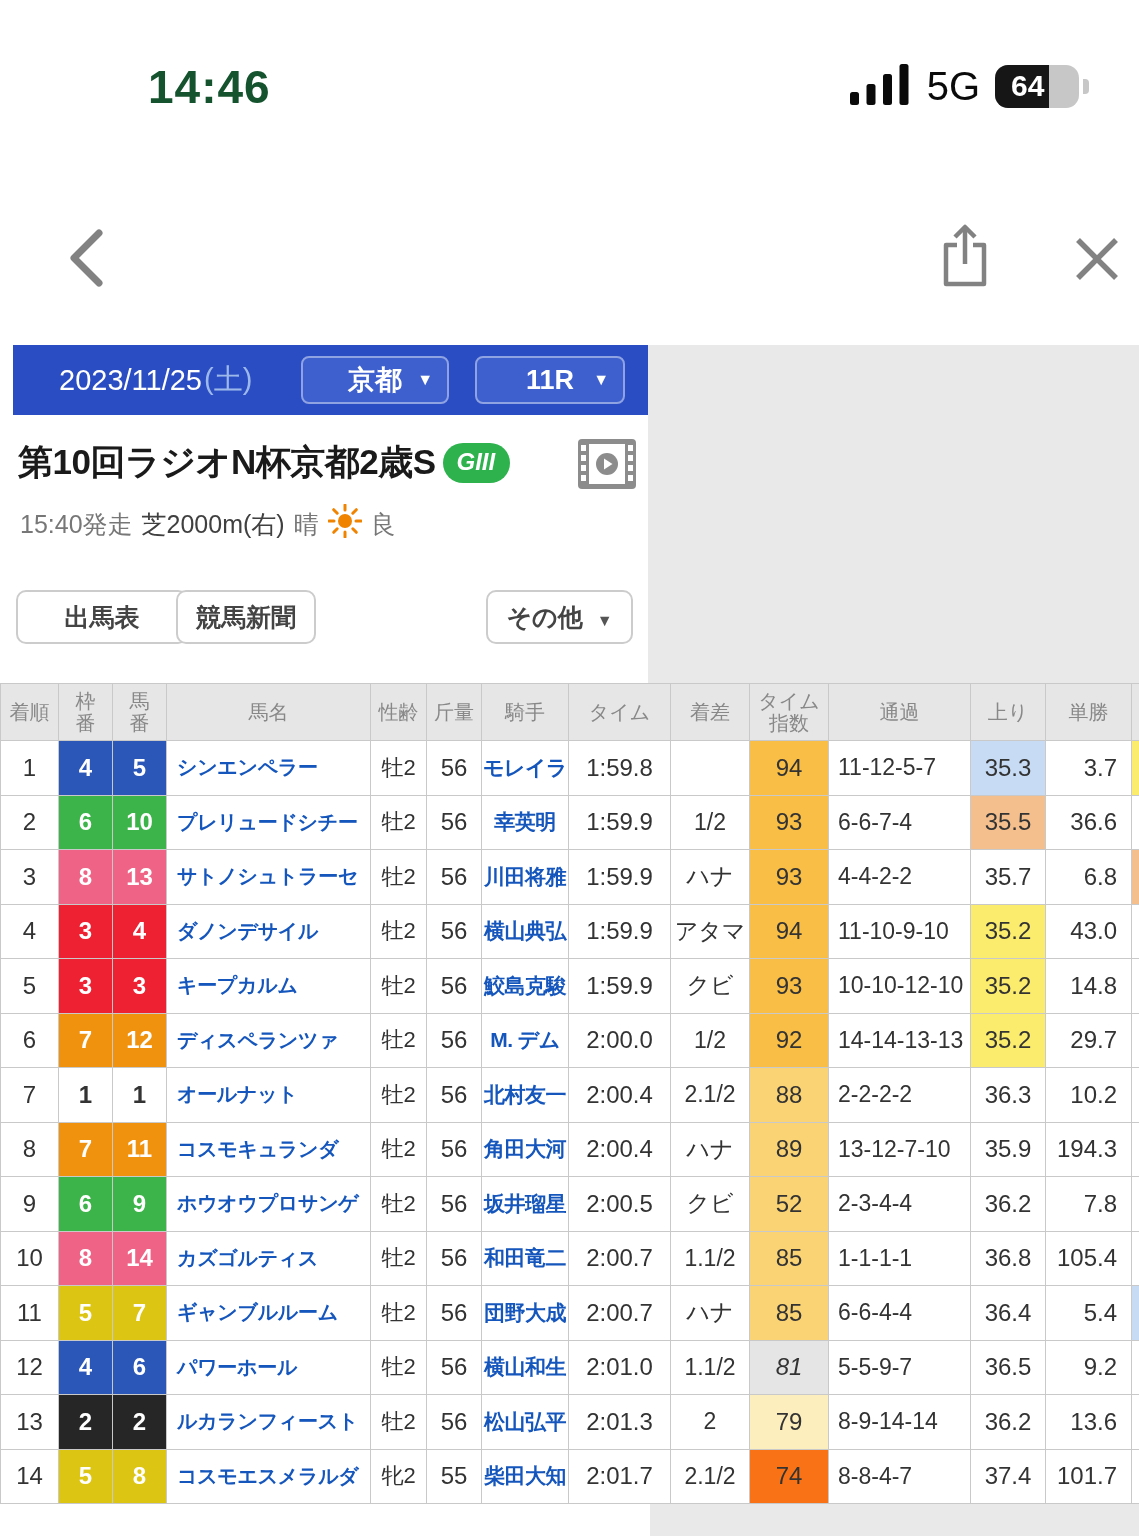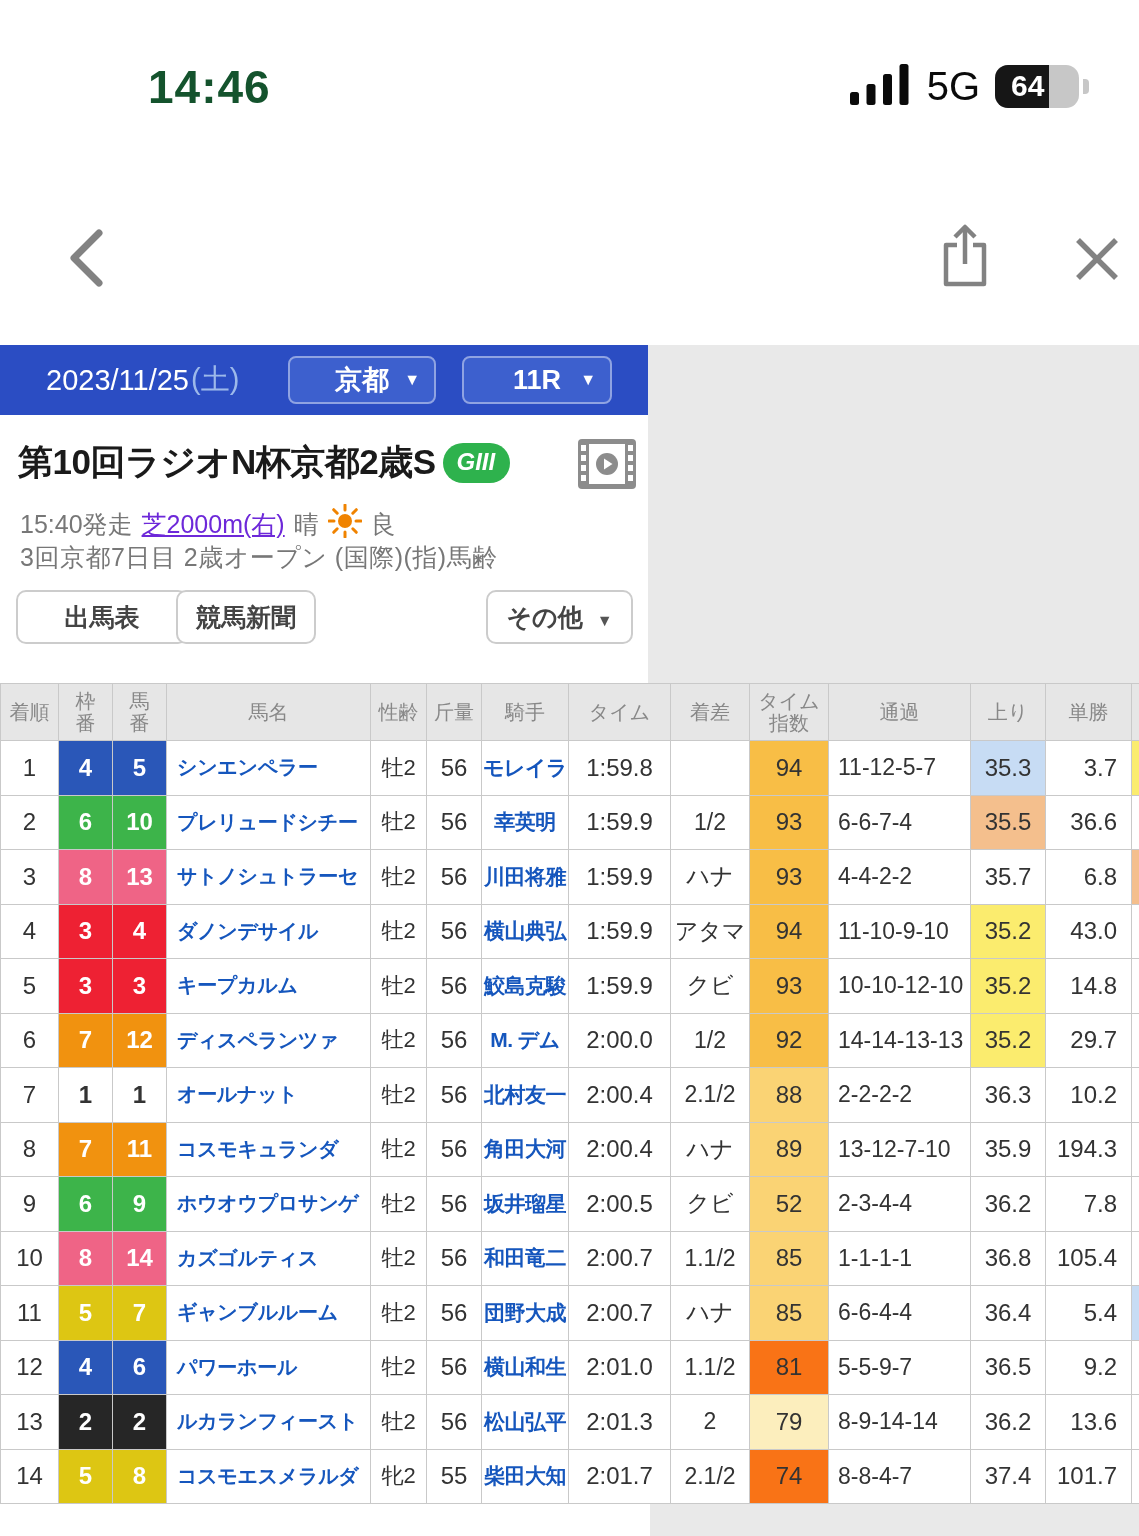--- a/index.html
+++ b/index.html
@@ -17,36 +17,36 @@
   .battery-fill { position:absolute; left:0; top:0; bottom:0; width:64%; background:#161616; }
   .battery-pct { position:absolute; left:0; top:0; width:78%; height:100%; display:flex; align-items:center; justify-content:center; color:#fff; font-size:30px; font-weight:700; z-index:1; }
   .battery-nub { width:6px; height:15px; background:#c7c7c7; border-radius:0 4px 4px 0; margin-left:-11px; }
   
   .nav-bar { position:absolute; top:130px; left:0; width:1139px; height:215px; background:#fff; }
   .icon-btn { position:absolute; background:none; border:none; cursor:pointer; }
   .back-btn { left:66px; top:98px; width:40px; height:62px; }
   .share-btn { left:940px; top:92px; width:50px; height:70px; }
   .close-btn { left:1072px; top:104px; width:50px; height:52px; }
   
-  .race-bar { position:absolute; top:345px; left:0; width:648px; height:72px; background:#2b4dc3; }
+  .race-bar { position:absolute; top:345px; left:13px; width:648px; height:72px; background:#2b4dc3; }
   .race-date { position:absolute; left:46px; top:0; height:70px; display:flex; align-items:center; font-size:29px; color:#fff; }
   .race-date .day { color:#9db9ea; margin-left:2px; }
   .bar-select { position:absolute; top:11px; height:48px; background:#3d60ce; border:2px solid #8fa3e2; border-radius:8px; color:#fff; font-weight:700; font-size:27px; display:flex; align-items:center; justify-content:center; cursor:pointer; }
   .venue-select { left:288px; width:148px; }
   .raceno-select { left:462px; width:150px; }
   .bar-select .caret { position:absolute; right:14px; font-size:16px; font-weight:400; }
   .side-gray { position:absolute; top:345px; left:648px; width:491px; height:338px; background:#e9e9e9; }
   
   .race-info { position:absolute; top:415px; left:0; width:648px; height:268px; background:#fff; }
   .title-row { position:absolute; top:24px; left:18px; display:flex; align-items:center; }
   .race-title { font-size:35px; font-weight:700; color:#1a1a1a; letter-spacing:-0.5px; }
   .grade-badge { margin-left:8px; background:#2eb24d; color:#fff; font-style:italic; font-weight:700; font-size:24px; padding:5px 15px 7px 13px; border-radius:24px; }
   .video-btn { position:absolute; top:24px; left:578px; width:58px; height:50px; background:none; border:none; cursor:pointer; }
   .meta1 { position:absolute; top:89px; left:20px; display:flex; align-items:center; gap:9px; font-size:25px; color:#777; }
-  .meta1 .course { color:#6d28d9;text-decoration:underline; }
+  .meta1 .course { color:#404040; }
   .meta2 { position:absolute; top:126px; left:20px; font-size:25px; color:#777; letter-spacing:0.5px; }
   .btn-row button { position:absolute; top:175px; height:54px; background:#fff; border:2px solid #ccc; border-radius:10px; font-size:25px; font-weight:700; color:#444; cursor:pointer; font-family:inherit; }
   .entry-btn { left:16px; width:172px; }
   .news-btn { left:176px; width:140px; }
   .other-btn { left:486px; width:147px; }
   .other-btn .caret { font-size:16px; margin-left:14px; color:#555; }
   
   .table-wrap { position:absolute; top:683px; left:0; width:1139px; height:821px; overflow:hidden; background:#fff; }
   table { border-collapse:collapse; table-layout:fixed; width:1191px; }
   th { background:#e6e6e6; color:#888; font-weight:400; font-size:20px; height:57px; border:1px solid #c9c9c9; line-height:1.1; white-space:pre-line; vertical-align:middle; text-align:center; padding:0; }
@@ -165,21 +165,20 @@
             <line x1="28" y1="17" x2="33" y2="17"></line>
           <line x1="5.7" y1="5.7" x2="9.2" y2="9.2"></line>
             <line x1="24.8" y1="24.8" x2="28.3" y2="28.3"></line>
           <line x1="5.7" y1="28.3" x2="9.2" y2="24.8"></line>
             <line x1="24.8" y1="9.2" x2="28.3" y2="5.7"></line>
         </g>
       </svg>
     </span>
     <span>良</span>
   </div>
-  <div class="meta2">3回京都7日目  2歳オープン  (国際)(指)馬齢</div>
   <div class="btn-row">
     <button class="entry-btn">出馬表</button>
     <button class="news-btn">競馬新聞</button>
     <button class="other-btn"><span>その他</span><span class="caret">▼</span></button>
   </div>
 </div>
 
 <div class="table-wrap">
   <table>
     <colgroup>
@@ -399,21 +398,21 @@
         <tr>
     <td>12</td>
     <td class="c-frame" style="background: rgb(42, 87, 184); color: rgb(255, 255, 255);">4</td>
     <td class="c-no" style="background: rgb(42, 87, 184); color: rgb(255, 255, 255);">6</td>
     <td class="c-name link">パワーホール</td>
     <td class="c-sexage">牡2</td>
     <td>56</td>
     <td class="c-jockey link">横山和生</td>
     <td>2:01.0</td>
     <td class="c-margin">1.1/2</td>
-    <td style="background: #f97316;">81</td>
+    <td style="background: #e5e5e5; font-style: italic;">81</td>
     <td class="c-passing">5-5-9-7</td>
     <td>36.5</td>
     <td class="c-odds">9.2</td>
     <td></td>
   </tr>
         <tr>
     <td>13</td>
     <td class="c-frame" style="background: rgb(38, 38, 38); color: rgb(255, 255, 255);">2</td>
     <td class="c-no" style="background: rgb(38, 38, 38); color: rgb(255, 255, 255);">2</td>
     <td class="c-name link">ルカランフィースト</td>

